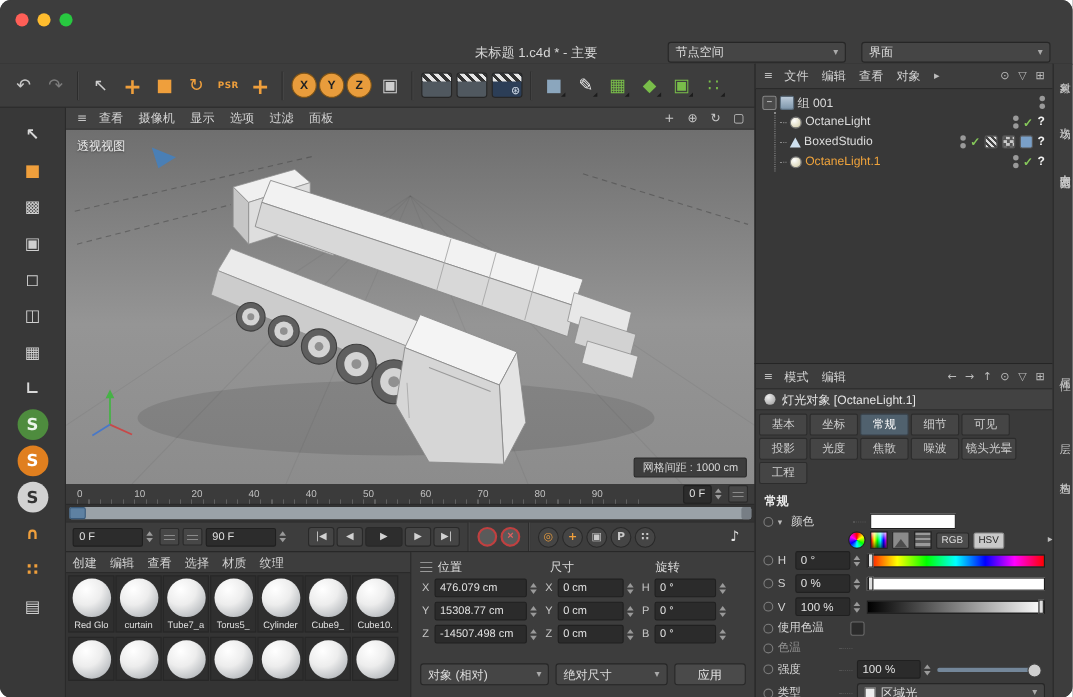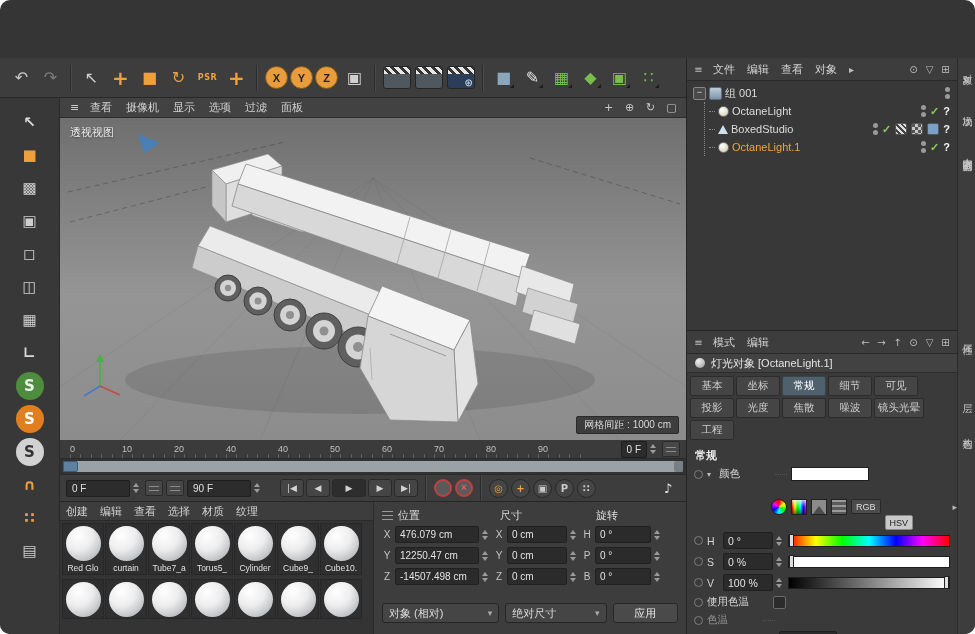--- a/index.html
+++ b/index.html
@@ -185,21 +185,21 @@
   .spec{width:14px;height:14px;border:1px solid #222;
     background:linear-gradient(to bottom,rgba(255,255,255,.75),rgba(255,255,255,0) 50%,rgba(0,0,0,.55)),
                linear-gradient(to right,#f00,#ff0,#0f0,#0ff,#00f,#f0f);}
   .pic{width:14px;height:14px;border:1px solid #222;background:#8b8b8b;position:relative;overflow:hidden;}
   .pic::after{content:"";position:absolute;left:1px;bottom:0;border-left:6px solid transparent;
     border-right:6px solid transparent;border-bottom:8px solid #4c4c4c;}
   .mix{width:14px;height:14px;border:1px solid #222;
     background:repeating-linear-gradient(#9a9a9a 0 2px,#5a5a5a 2px 5px);}
   .cbtn{height:13px;padding:0 4px;font-size:9px;background:#4c4c4c;border:1px solid #282828;
     color:#ddd;border-radius:2px;display:flex;align-items:center;}
-  .cbtn.active{background:#c9c9c9;color:#1f1f1f;border-color:#8a8a8a;margin-top:32px;}
+  .cbtn.active{background:#c9c9c9;color:#1f1f1f;border-color:#8a8a8a;}
   .more{margin-left:auto;color:#bbb;font-size:9px;font-family:"DejaVu Sans",sans-serif;}
   .vfield{width:40px;flex:0 0 auto;}
   .bar{flex:1;height:10px;border:1px solid #1d1d1d;position:relative;min-width:0;}
   .bar.h{background:linear-gradient(to right,#f00,#ff0,#0f0,#0ff,#00f,#f0f,#f00);}
   .bar.s{background:#ffffff;}
   .bar.v{background:linear-gradient(to right,#000,#fff);}
   .bar .mark{position:absolute;top:-2px;width:5px;height:13px;background:#dedede;border:1px solid #222;box-sizing:border-box;}
   .mark.left{left:0;}.mark.right{right:0;}
   .chk{width:11px;height:11px;background:#2b2b2b;border:1px solid #6a6a6a;border-radius:2px;}
   .arow.dim,.arow.dim .cfield{color:#929292;}
@@ -217,20 +217,36 @@
     border-left:1px solid #2a2a2a;box-sizing:border-box;}
   .stab{position:absolute;left:2px;width:14px;writing-mode:vertical-rl;text-orientation:upright;
     font-size:10px;color:#c8c8c8;letter-spacing:1px;}
   .st0{top:8px;}.st1{top:50px;}.st2{top:92px;}.st3{top:278px;}.st4{top:338px;}.st5{top:372px;}
 </style>
 </head>
 <body>
 
 <div class="window">
 
+  <header class="titlebar">
+    <div class="traffic">
+      <span class="tl red"></span>
+      <span class="tl yellow"></span>
+      <span class="tl green"></span>
+    </div>
+    <div class="win-title">未标题 1.c4d * - 主要</div>
+    <div class="title-dds">
+      <div class="ddl dd-node">
+        <span>节点空间</span>
+      </div>
+      <div class="ddl dd-ui">
+        <span>界面</span>
+      </div>
+    </div>
+  </header>
 
   <div class="main-toolbar">
     <span class="tbtn dim">↶</span>
     <span class="tbtn dimmer">↷</span>
     <i class="sep"></i>
     <span class="tbtn">↖</span>
     <span class="tbtn orange boldplus">+</span>
     <span class="tbtn orange">■</span>
     <span class="tbtn orange">↻</span>
     <span class="tbtn psr">PSR</span>
@@ -616,21 +632,21 @@
           <span class="cax">H</span>
           <span class="cfield fr">0 °</span>
           <span class="stp">
             <i class="up"></i>
             <i class="dn"></i>
           </span>
         </div>
 
         <div class="c-row">
           <span class="cax">Y</span>
-          <span class="cfield fp">12250.47 cm</span>
+          <span class="cfield fp">15308.77 cm</span>
           <span class="stp">
             <i class="up"></i>
             <i class="dn"></i>
           </span>
           <span class="cax">Y</span>
           <span class="cfield fs">0 cm</span>
           <span class="stp">
             <i class="up"></i>
             <i class="dn"></i>
           </span>

